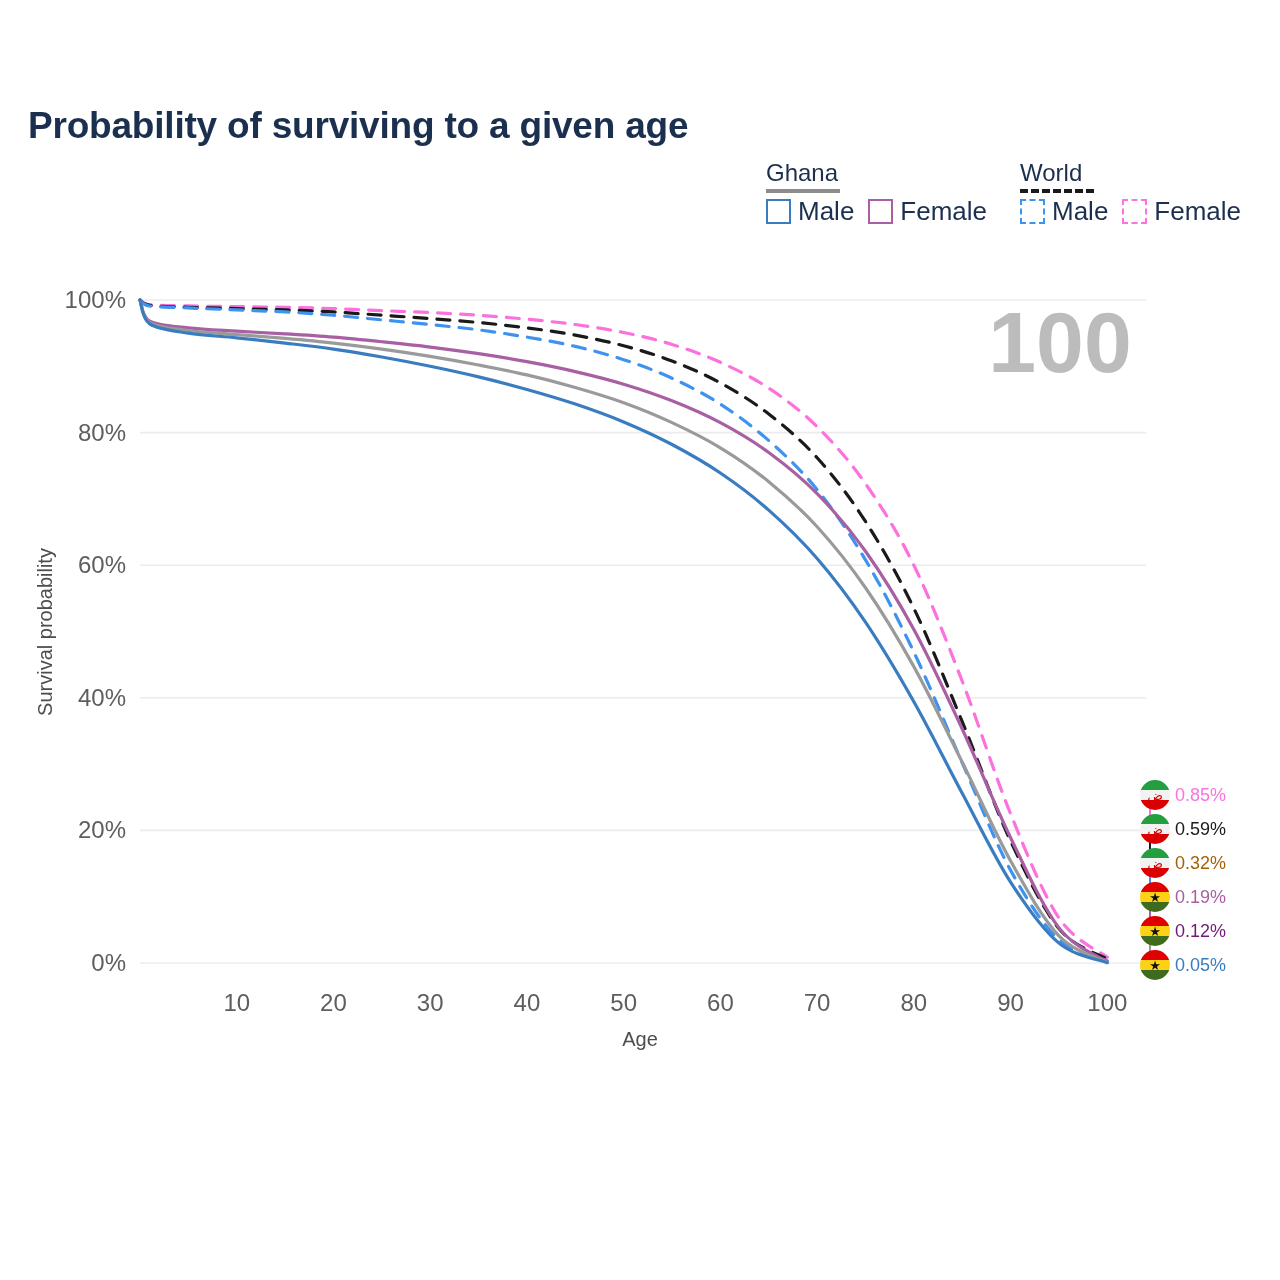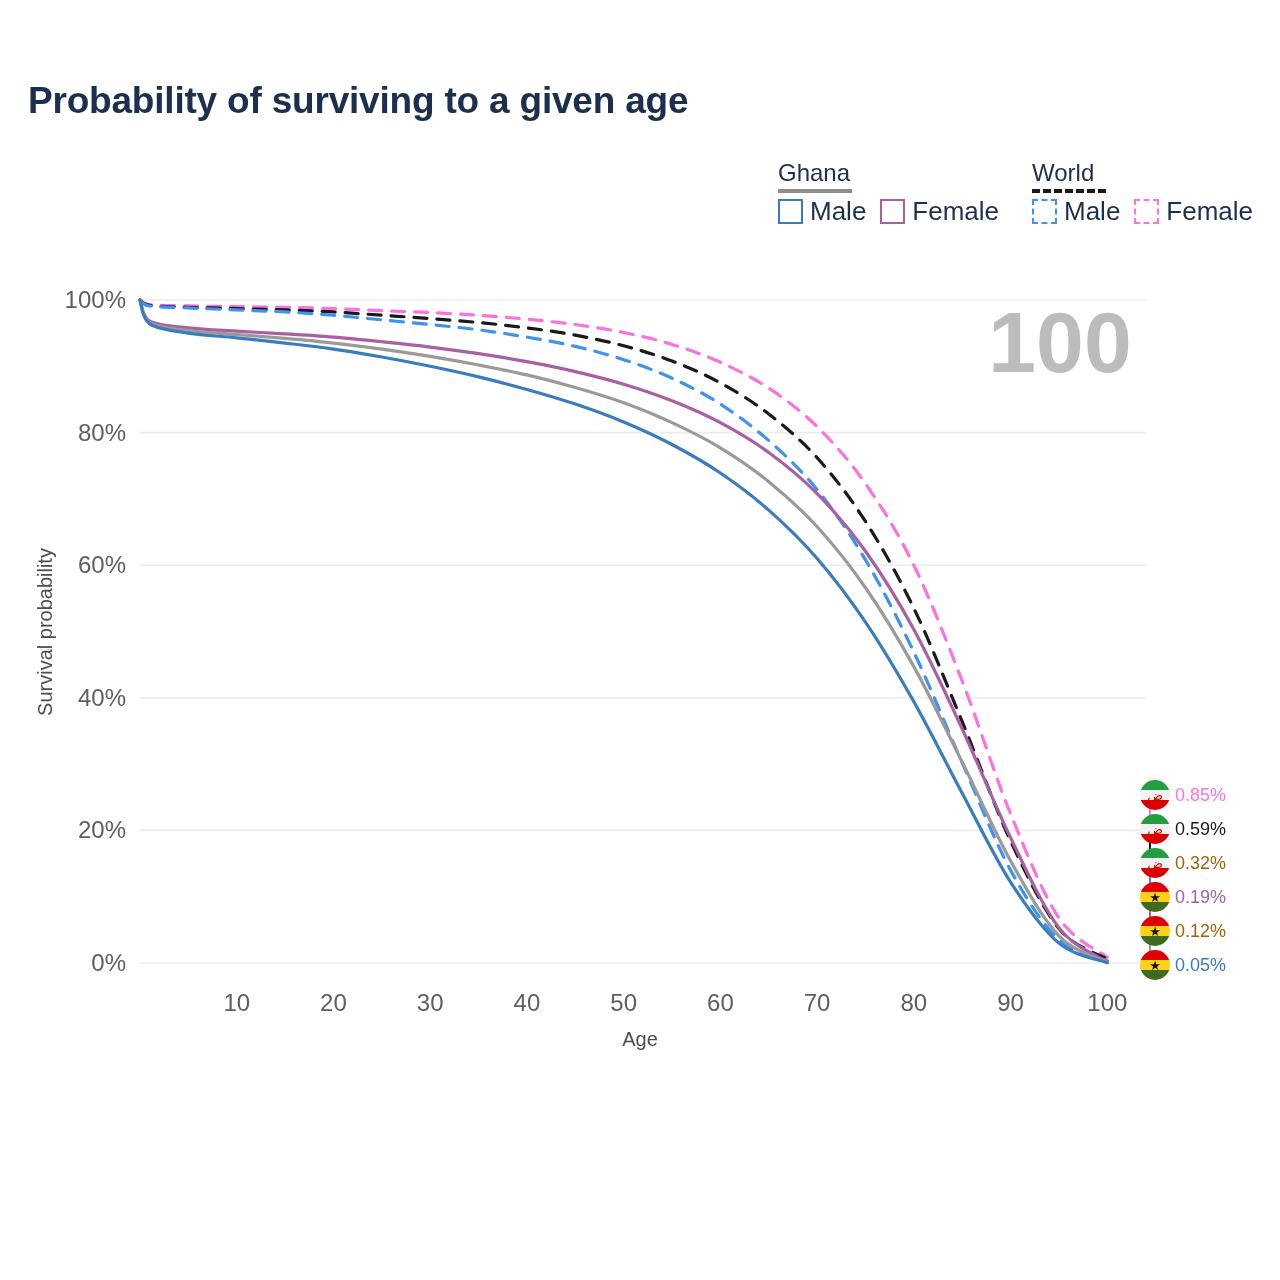--- a/index.html
+++ b/index.html
@@ -19,36 +19,35 @@
     position: absolute;
     left: 0; top: 0;
     width: 1280px;
     height: 1280px;
   }
 
   
   .chart-title {
     position: absolute;
     left: 28px;
-    top: 80px;
+    top: 105px;
     font-size: 37px;
     font-weight: bold;
     color: #1b2f4e;
     letter-spacing: -0.2px;
     white-space: nowrap;
   }
 
   
   .legend {
     position: absolute;
     left: 766px;
     top: 160px;
     width: 486px;
     height: 82px;
-    margin-left: 12px;
   }
   .legend-group {
     position: absolute;
     top: 0;
   }
   .legend-group.ghana { left: 0px; }
   .legend-group.iran  { left: 254px; }
 
   .legend-group-title {
     font-size: 24px;
@@ -314,21 +313,21 @@
         </div>
         <span class="endlabel-value" style="color: rgb(168, 95, 163);">0.19%</span>
       </div>
       <div class="endlabel-row" style="top: 146px;">
         <div class="flag">
           <div class="band b1" style="background: rgb(224, 0, 0);"></div>
           <div class="band b2" style="background: rgb(252, 209, 22);"></div>
           <div class="band b3" style="background: rgb(63, 107, 30);"></div>
           <div class="emblem" style="color: rgb(17, 17, 17);">★</div>
         </div>
-        <span class="endlabel-value" style="color: #a16207;">0.12%</span>
+        <span class="endlabel-value" style="color: #701a75;">0.12%</span>
       </div>
       <div class="endlabel-row" style="top: 180px;">
         <div class="flag">
           <div class="band b1" style="background: rgb(224, 0, 0);"></div>
           <div class="band b2" style="background: rgb(252, 209, 22);"></div>
           <div class="band b3" style="background: rgb(63, 107, 30);"></div>
           <div class="emblem" style="color: rgb(17, 17, 17);">★</div>
         </div>
         <span class="endlabel-value" style="color: rgb(58, 124, 192);">0.05%</span>
       </div>

